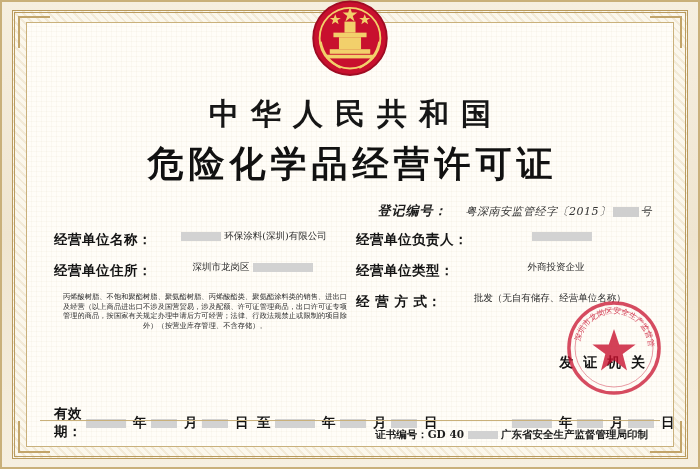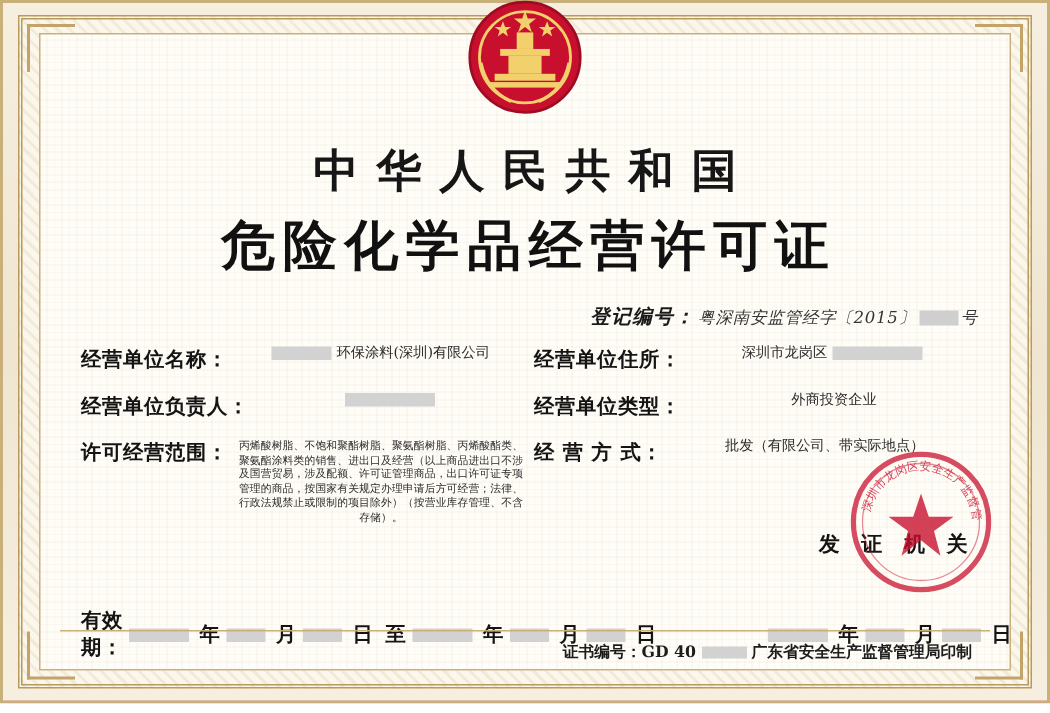--- a/index.html
+++ b/index.html
@@ -106,21 +106,21 @@
     right: 22px;
     display: flex;
     align-items: baseline;
     font-family: "DejaVu Serif", serif;
     font-size: 13px;
     color: #1a1a1a;
     font-style: italic;
   }
   .reg-label { font-weight: bold; letter-spacing: 1px; }
   .reg-value {
-    margin-left: 2px;
+    margin-left: 18px;
     font-size: 11px;
     color: #333;
     letter-spacing: 0.5px;
   }
   .redact-inline {
     display: inline-block;
     width: 26px; height: 10px;
     background: #cfcfcf;
     vertical-align: middle;
     margin: 0 2px;
@@ -174,21 +174,21 @@
   .redact-bar.w60 { width: 60px; }
   .redact-bar.w40 { width: 40px; }
   .redact-bar.w30 { width: 30px; }
   .redact-bar.w26 { width: 26px; }
 
   
   .issuer {
     position: absolute;
     right: 26px;
     top: 332px;
-    font-family: Liberation Mono, monospace;
+    font-family: Liberation Sans, sans-serif;
     font-size: 14px;
     font-weight: bold;
     letter-spacing: 3px;
     color: #141414;
   }
   .seal {
     position: absolute;
     right: 34px;
     top: 296px;
     width: 104px;
@@ -283,42 +283,41 @@
 
     <div class="fields">
       <div class="field-grid">
 
         <div class="field">
           <span class="field-label">经营单位名称：</span>
           <span class="field-value"><span class="redact-bar w40"></span><span>环保涂料(深圳)有限公司</span></span>
         </div>
 
         <div class="field">
+          <span class="field-label">经营单位负责人：</span>
+          <span class="field-value"><span class="redact-bar w60"></span><span></span></span>
+        </div>
+
+        <div class="field">
           <span class="field-label">经营单位住所：</span>
           <span class="field-value"><span>深圳市龙岗区</span><span class="redact-bar w60" style="margin-left:3px;"></span></span>
         </div>
 
         <div class="field">
-          <span class="field-label">经营单位负责人：</span>
-          <span class="field-value"><span class="redact-bar w60"></span><span></span></span>
-        </div>
-
-        <div class="field">
           <span class="field-label">经营单位类型：</span>
           <span class="field-value">外商投资企业</span>
         </div>
 
         <div class="field">
-          <span class="field-label">许可经营范围：</span>
           <span class="field-value small-block">丙烯酸树脂、不饱和聚酯树脂、聚氨酯树脂、丙烯酸酯类、聚氨酯涂料类的销售、进出口及经营（以上商品进出口不涉及国营贸易，涉及配额、许可证管理商品，出口许可证专项管理的商品，按国家有关规定办理申请后方可经营；法律、行政法规禁止或限制的项目除外）（按营业库存管理、不含存储）。</span>
         </div>
 
         <div class="field">
           <span class="field-label">经 营 方 式：</span>
-          <span class="field-value">批发（有限公司、带实际地点）</span>
+          <span class="field-value">批发（无自有储存、经营单位名称）</span>
         </div>
 
       </div>
     </div>
 
     <div class="issuer">发 证 机 关</div>
 
     <div class="validity">
       <span>有效期：</span>
       <span class="seg">

